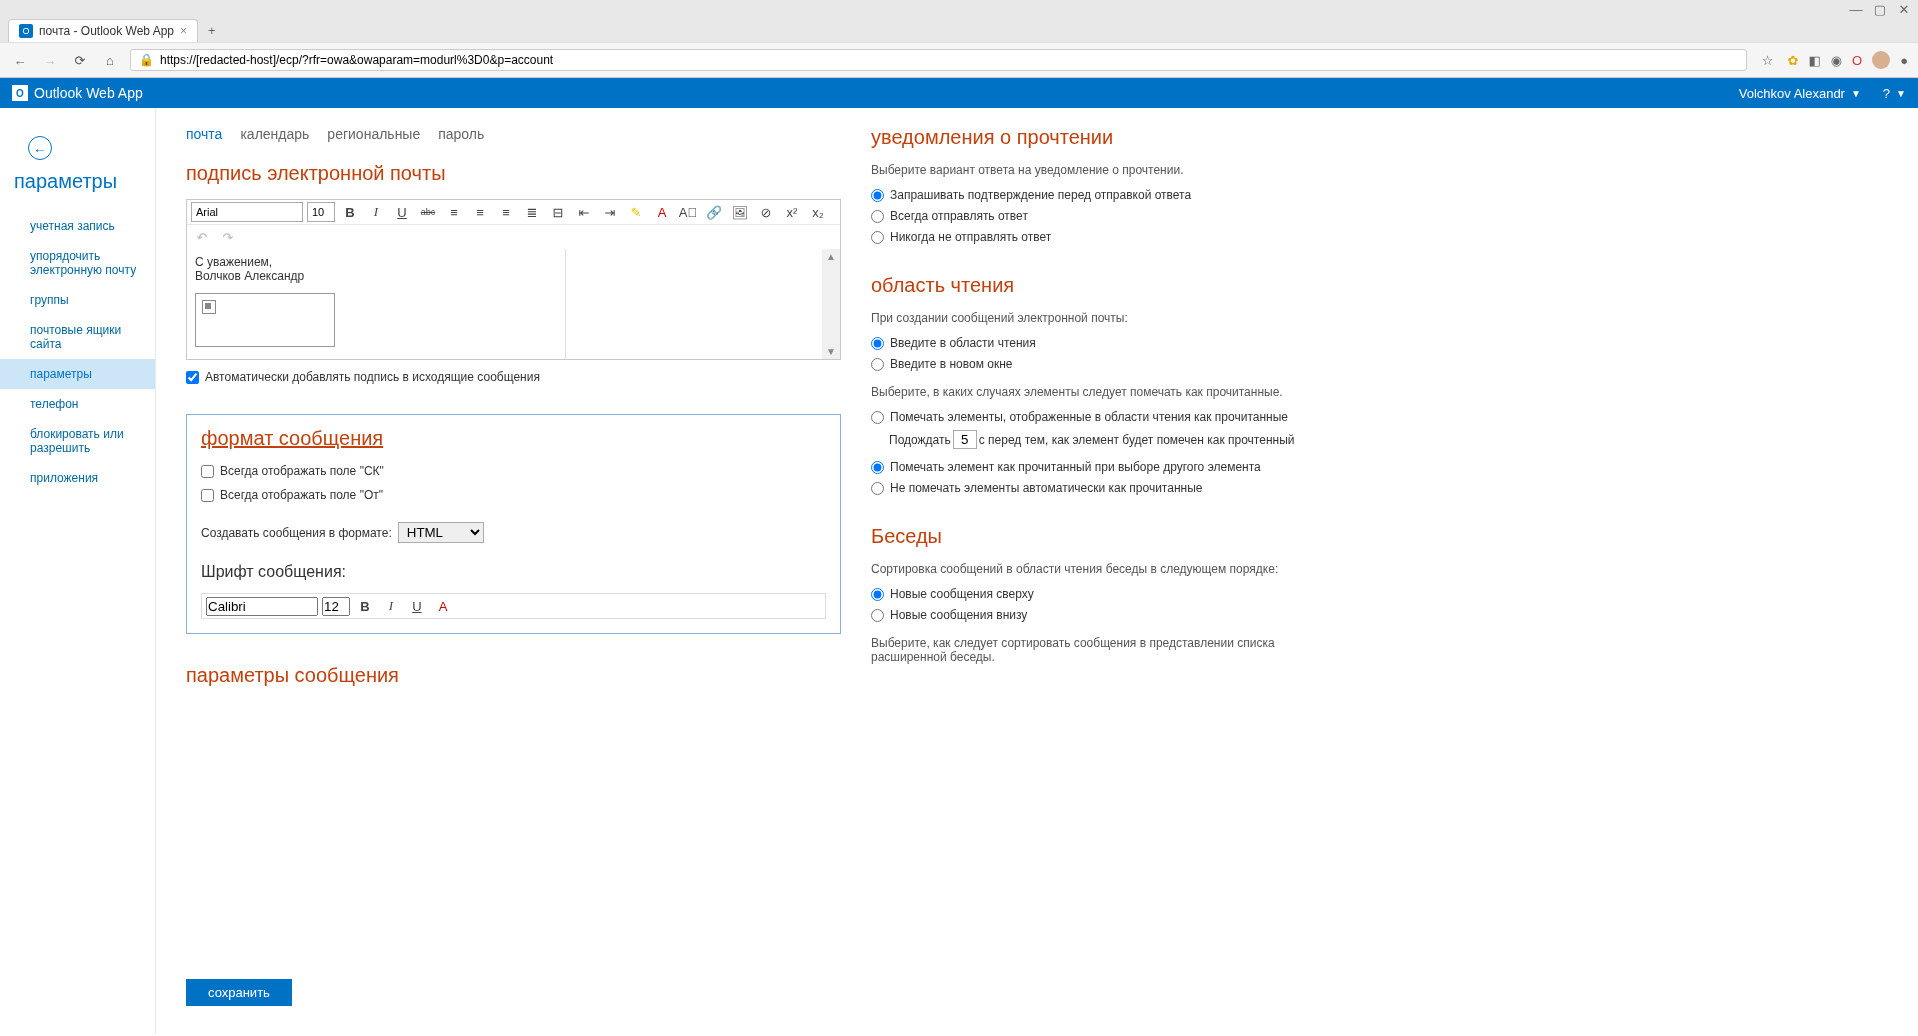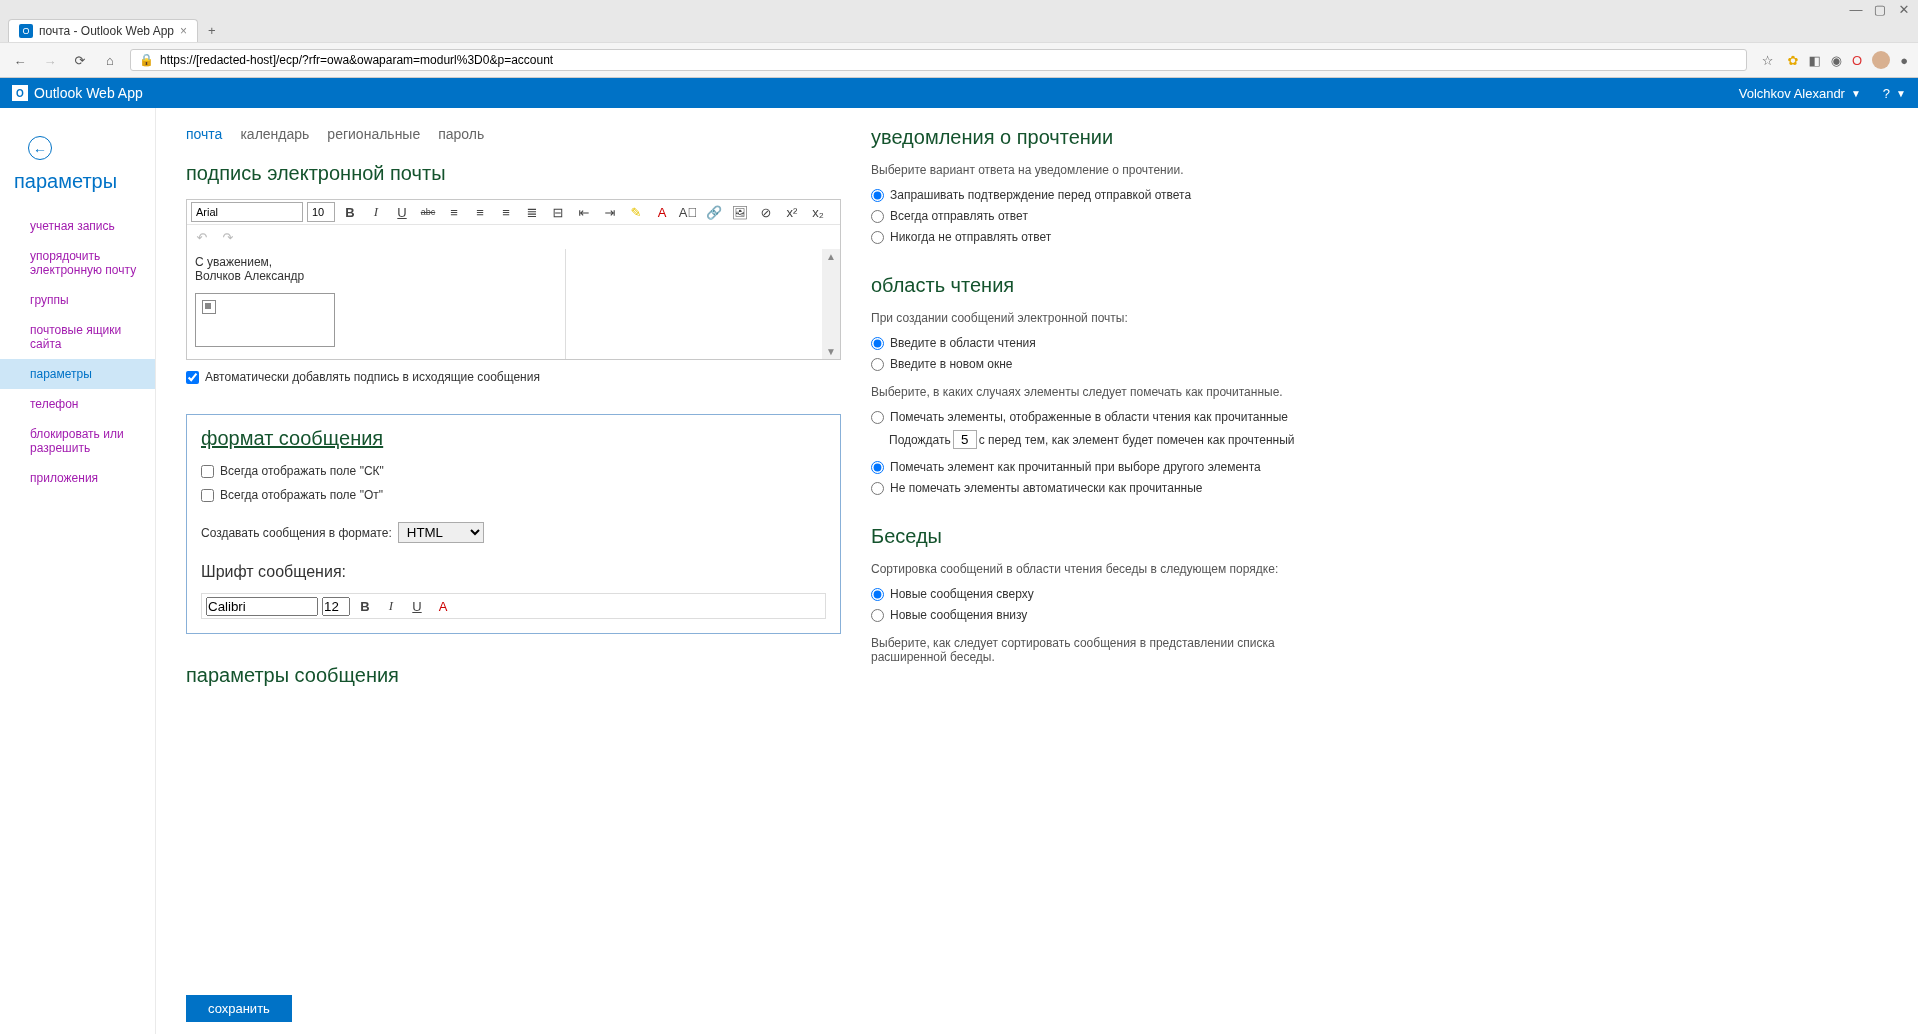--- a/index.html
+++ b/index.html
@@ -29,32 +29,32 @@
 .app-header .title { font-size: 14px; }
 .app-header .user { margin-left: auto; display: flex; align-items: center; gap: 6px; font-size: 13px; }
 .app-header .caret { font-size: 10px; }
 .app-header .help { margin-left: 16px; }
 
 
 .main { display: flex; height: calc(100vh - 110px); }
 .back-btn { width: 24px; height: 24px; border: 1px solid #0072c6; border-radius: 50%; display: flex; align-items: center; justify-content: center; color: #0072c6; margin: 18px 0 0 14px; cursor: pointer; font-size: 14px; }
 .sidebar { width: 156px; padding: 10px 0 0 14px; border-right: 1px solid #eaeaea; }
 .sidebar h2 { color: #0072c6; font-weight: 300; font-size: 20px; margin: 10px 0 18px 0; }
-.sidebar-item { padding: 8px 10px; font-size: 12px; color: #a21caf; cursor: pointer; margin-left: -14px; padding-left: 30px; }
+.sidebar-item { padding: 8px 10px; font-size: 12px; color: #0369a1; cursor: pointer; margin-left: -14px; padding-left: 30px; }
 .sidebar-item.active { background: #cde6f7; color: #0072c6; }
 
 .content { flex: 1; overflow-y: auto; padding: 18px 30px 60px 30px; display: flex; gap: 30px; }
 .col-left { width: 655px; }
 .col-right { width: 430px; }
 
 .tabs { display: flex; gap: 18px; margin-bottom: 20px; font-size: 14px; }
 .tabs .tab-link { color: #666; cursor: pointer; }
 .tabs .tab-link.active { color: #0072c6; }
 
-.section-title { font-size: 20px; font-weight: 300; color: #14532d; margin-bottom: 14px; }
+.section-title { font-size: 20px; font-weight: 300; color: #c2410c; margin-bottom: 14px; }
 
 
 .editor { border: 1px solid #c8c8c8; }
 .toolbar { display: flex; align-items: center; padding: 2px 4px; gap: 4px; background: #fff; border-bottom: 1px solid #e5e5e5; flex-wrap: wrap; }
 .toolbar select, .toolbar input { border: 1px solid #ababab; font-size: 11px; padding: 1px 4px; height: 20px; }
 .font-sel { width: 112px; }
 .size-sel { width: 28px; }
 .tb-btn { width: 22px; height: 20px; display: inline-flex; align-items: center; justify-content: center; font-size: 13px; color: #444; cursor: pointer; border: 1px solid transparent; }
 .tb-bold { font-weight: bold; }
 .tb-italic { font-style: italic; font-family: serif; }
@@ -85,21 +85,21 @@
 
 .desc { font-size: 12px; color: #555; margin-bottom: 10px; }
 .radio-row { display: flex; align-items: flex-end; gap: 6px; font-size: 12px; margin: 6px 0; }
 .radio-row input { margin-top: 2px; }
 .wait-row { margin-left: 18px; display: flex; align-items: center; gap: 2px; font-size: 12px; margin-top: 4px; margin-bottom: 10px; }
 .wait-row input { width: 24px; border: 1px solid #ababab; padding: 1px 4px; text-align: center; }
 .col-right .section-title { margin-top: 0; }
 .col-right .block { margin-bottom: 30px; }
 
 
-.save-bar { position: fixed; bottom: 0; left: 156px; right: 0; padding: 14px 30px; background: #fff; }
+.save-bar { position: fixed; bottom: 16px; left: 156px; right: 0; padding: 14px 30px; background: #fff; }
 .save-btn { background: #0072c6; color: #fff; border: none; padding: 6px 22px; font-size: 13px; cursor: pointer; }
 
 
 .fc-red { color: #c00; }
 .fc-yellow { color: #e6c200; }
 .fc-blue { color: #0072c6; }
 .abc { font-size: 9px; text-decoration: line-through; }
 </style>
 </head>
 <body>

